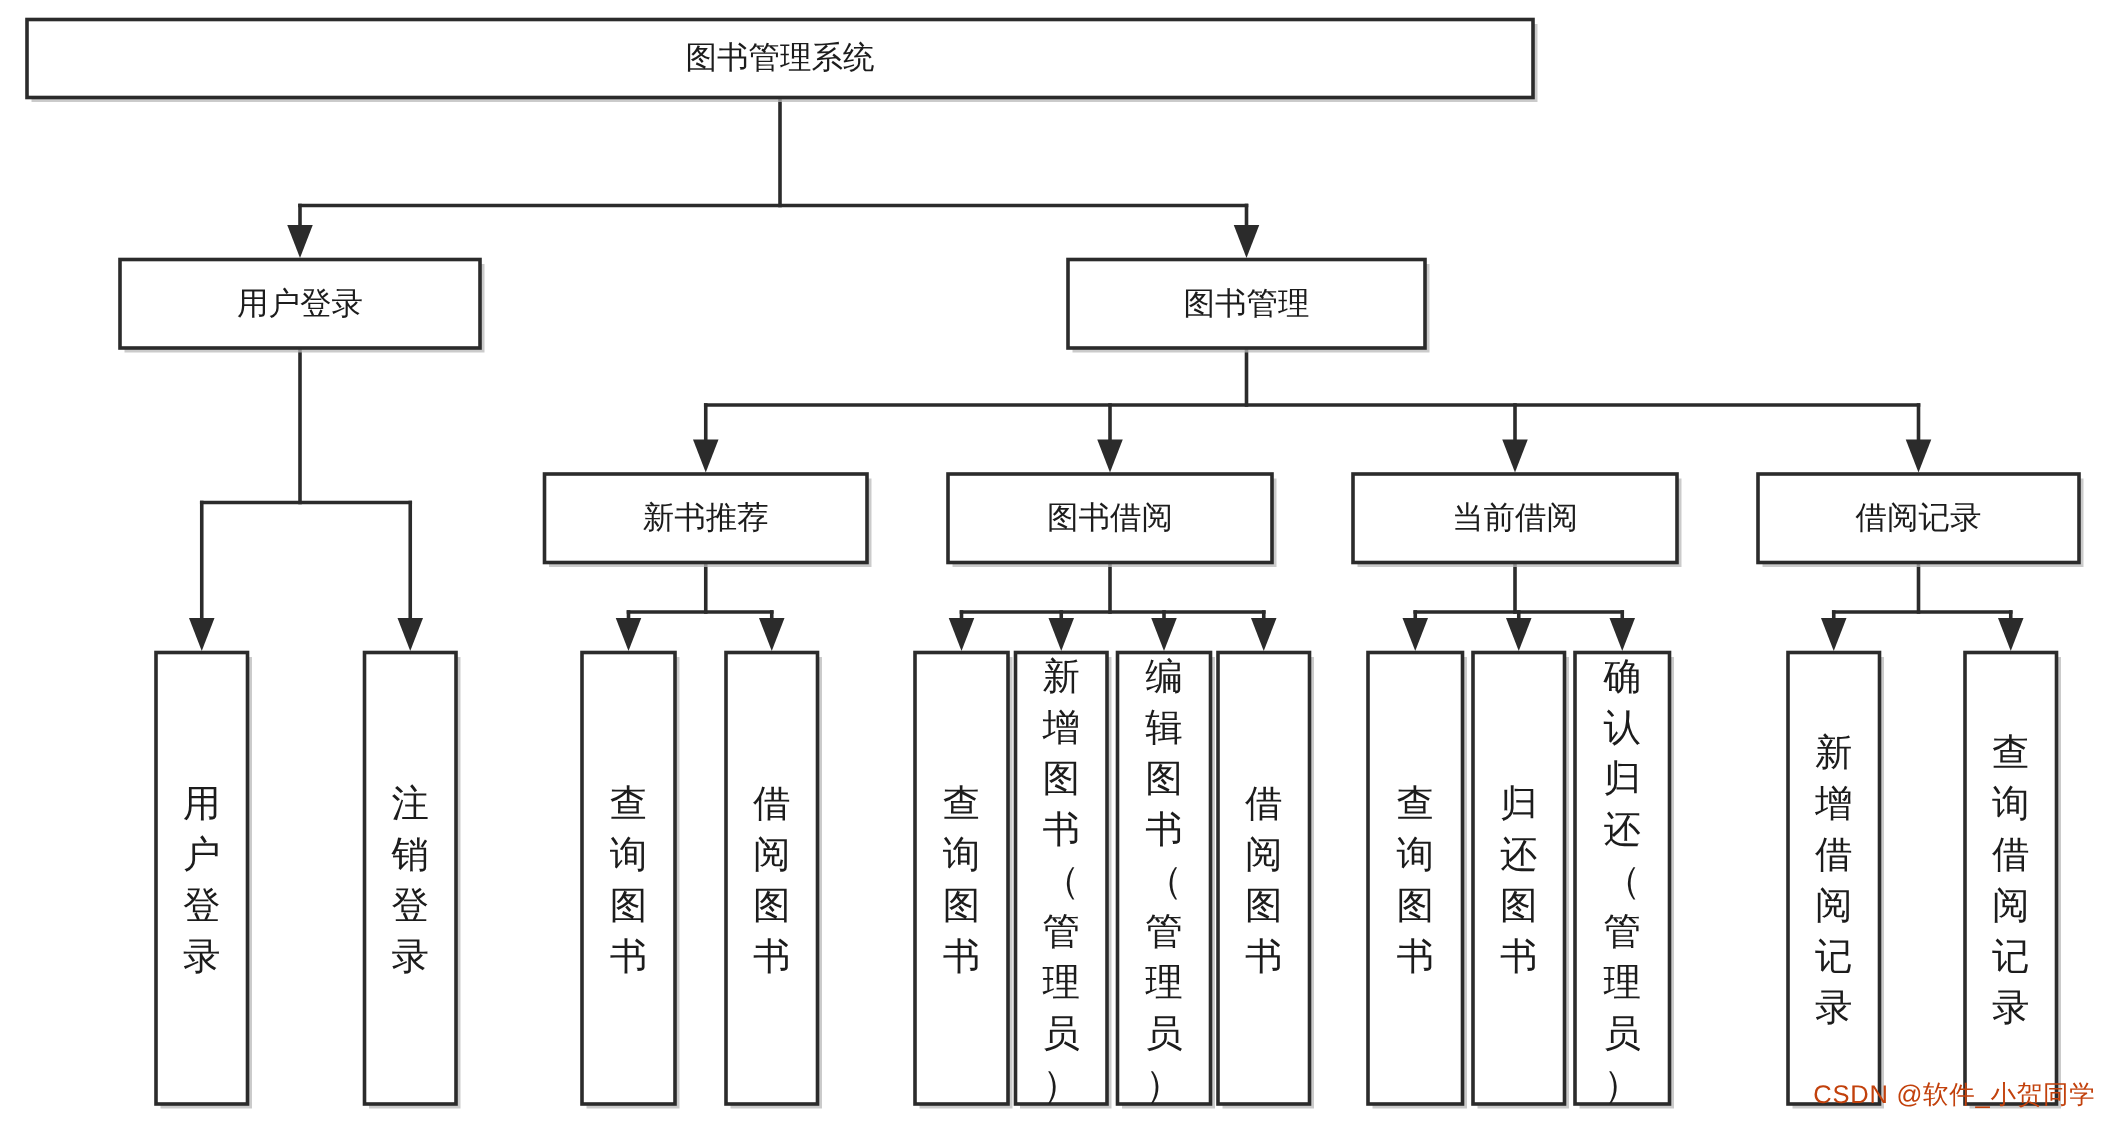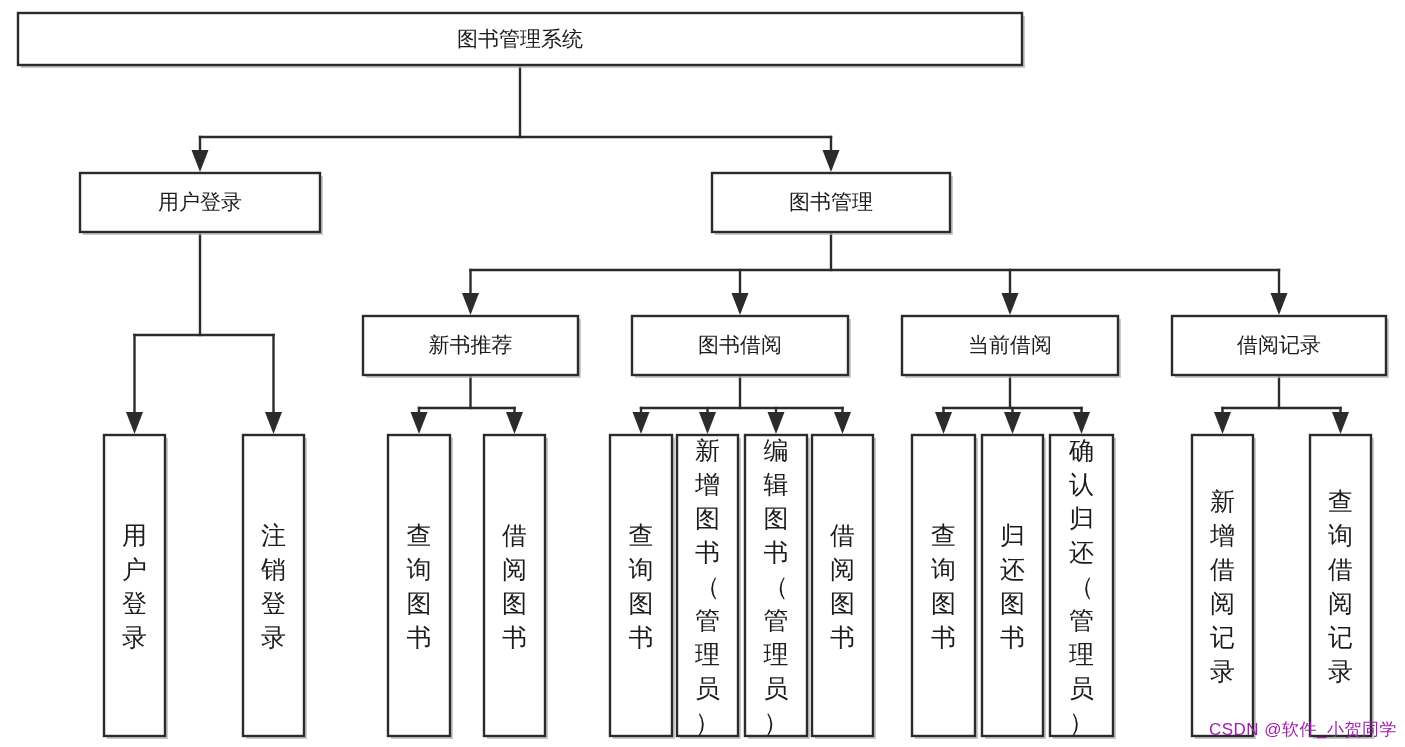--- a/index.html
+++ b/index.html
@@ -57,21 +57,21 @@
   text.node-label-v {
     fill: #1c1c1c;
     font-family: "Liberation Sans", "DejaVu Sans", sans-serif;
     font-size: 25px;
     text-anchor: middle;
   }
   .watermark {
     position: absolute;
     right: 8px;
     bottom: 6px;
-    color: #a21caf;
+    color: #c2410c;
     font-size: 17px;
     font-family: "Liberation Sans", "DejaVu Sans", sans-serif;
     letter-spacing: 0.5px;
     white-space: nowrap;
     user-select: none;
   }
 </style>
 </head>
 <body>
 

